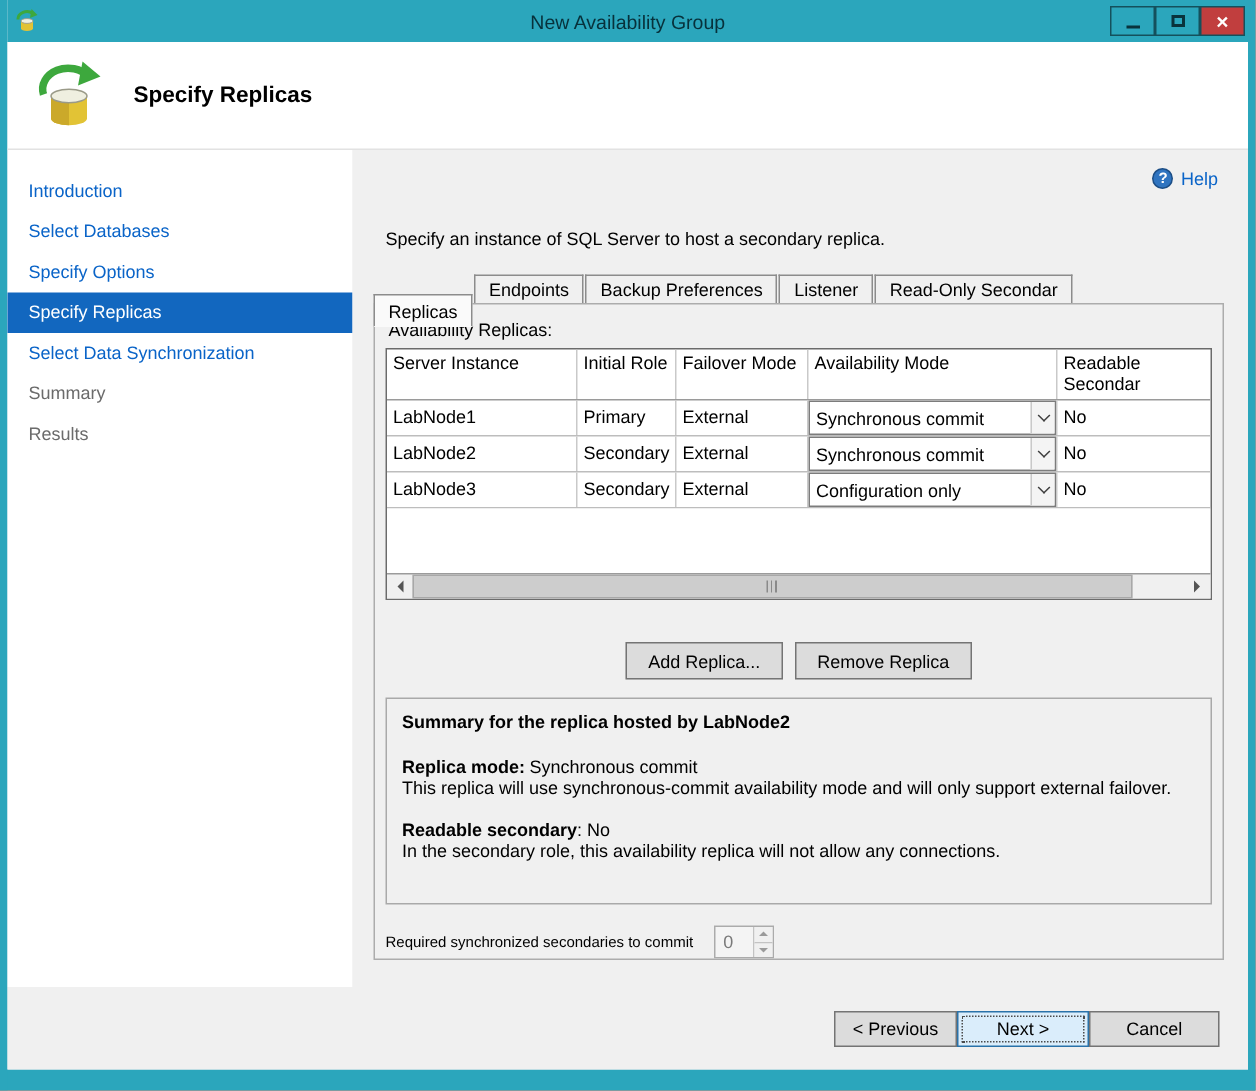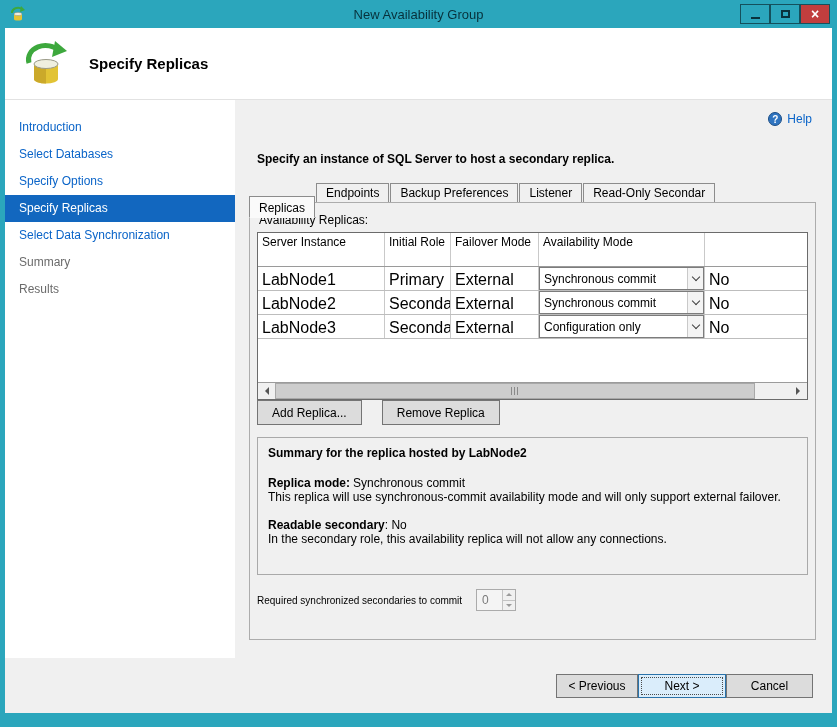--- a/index.html
+++ b/index.html
@@ -34,57 +34,57 @@
   .nav-item{height:27px;line-height:27px;padding-left:14px;font-size:12px;white-space:nowrap;cursor:default;}
   .nav-item.link{color:#0A64C8;}
   .nav-item.active{background:#1267BF;color:#FFFFFF;}
   .nav-item.disabled{color:#6B6B6B;}
 
   .content{flex:1;background:#F0F0F0;position:relative;}
   .help-link{position:absolute;top:12px;right:20px;display:flex;align-items:center;gap:5px;cursor:default;}
   .help-icon{width:14px;height:14px;border-radius:50%;background:#2F74C0;color:#fff;font-size:10px;font-weight:bold;display:flex;align-items:center;justify-content:center;border:1px solid #1C4E86;}
   .help-text{color:#0A64C8;font-size:12px;}
 
-  .instruction{margin:52px 0 0 22px;font-size:12px;font-weight:bold;color:#000;}
+  .instruction{margin:52px 0 0 22px;font-size:12px;font-weight:normal;color:#000;}
 
   .tabs{display:flex;align-items:flex-end;margin:14px 0 0 14px;position:relative;z-index:2;}
   .tab{font-size:12px;padding:0 9px;height:19px;line-height:19px;background:#F0F0F0;border:1px solid #8C8C8C;border-bottom:none;margin-right:1px;color:#000;cursor:default;}
   .tab.active{background:#FAFAFA;height:22px;line-height:22px;position:relative;top:16px;border-bottom:1px solid #FAFAFA;}
 
   .tab-panel{margin:0 16px 0 14px;border:1px solid #ACACAC;height:438px;padding:8px 7px;background:#F0F0F0;position:relative;z-index:1;}
   .replicas-label{font-size:12px;margin:2px 0 5px 2px;color:#000;}
 
   .grid-wrap{border:1px solid #6B6B6B;background:#FFFFFF;}
   .grid{height:149px;display:flex;flex-direction:column;overflow:hidden;}
   .g-head{display:flex;height:34px;border-bottom:1px solid #9A9A9A;flex:0 0 auto;}
   .g-head .gc{font-size:12px;padding:2px 4px;color:#000;overflow:hidden;white-space:normal;line-height:14px;}
   .gc{border-right:1px solid #C9C9C9;}
   .c0{width:127px;flex:0 0 auto;}
   .c1{width:66px;flex:0 0 auto;}
   .c2{width:88px;flex:0 0 auto;}
   .c3{width:166px;flex:0 0 auto;}
   .c4{flex:1;border-right:none;white-space:nowrap;overflow:hidden;}
   .g-row{display:flex;height:24px;border-bottom:1px solid #BDBDBD;flex:0 0 auto;}
-  .g-row .cell{font-size:16px;padding:4px 4px;white-space:nowrap;overflow:hidden;}
+  .g-row .cell{font-size:12px;padding:4px 4px;white-space:nowrap;overflow:hidden;}
   .combo-cell{padding:0;}
   .combo{display:flex;height:100%;border:1px solid #7C7C7C;background:#FFFFFF;align-items:center;}
   .combo-text{flex:1;font-size:12px;padding-left:4px;white-space:nowrap;overflow:hidden;}
   .combo-btn{width:16px;height:100%;display:flex;align-items:center;justify-content:center;border-left:1px solid #C9C9C9;background:#F4F4F4;}
   .chev{width:6px;height:6px;border-right:1.5px solid #3F3F3F;border-bottom:1.5px solid #3F3F3F;transform:rotate(45deg);margin-top:-3px;display:block;}
   .g-fill{flex:1;background:#fff;}
 
   .hscroll{height:17px;border-top:1px solid #9B9B9B;background:#F0F0F0;display:flex;align-items:stretch;}
   .scroll-arrow{width:17px;display:flex;align-items:center;justify-content:center;flex:0 0 auto;}
   .tri-left{width:0;height:0;border:4px solid transparent;border-right-color:#555;margin-left:-3px;}
   .tri-right{width:0;height:0;border:4px solid transparent;border-left-color:#555;margin-right:-3px;}
   .scroll-thumb{width:480px;background:#CDCDCD;border:1px solid #A8A8A8;display:flex;align-items:center;justify-content:center;}
   .gripper{width:9px;height:8px;background:repeating-linear-gradient(90deg,#8A8A8A 0 1px,transparent 1px 3px);}
   .scroll-track{flex:1;}
 
-  .grid-buttons{display:flex;gap:20px;margin-top:0;}
+  .grid-buttons{display:flex;gap:8px;margin-top:28px;justify-content:center;}
   .btn{font-size:12px;height:25px;padding:0 14px;background:#DCDCDC;border:1px solid #747474;color:#000;cursor:default;}
 
   .summary-box{border:1px solid #A9A9A9;margin-top:12px;height:138px;padding:8px 10px;font-size:12px;color:#000;}
   .summary-title{font-weight:bold;margin:0 0 16px 0;}
   .sline{margin:0;}
   .sdesc{margin:0 0 14px 0;}
   .sb{font-weight:bold;}
   .sv{margin-left:3px;}
 
   .spin-row{display:flex;align-items:center;margin-top:14px;}
@@ -177,20 +177,21 @@
 
         <div class="replicas-label">Availability Replicas:</div>
 
         <div class="grid-wrap">
           <div class="grid">
             <div class="g-head">
               <div class="gc c0">Server Instance</div>
               <div class="gc c1">Initial Role</div>
               <div class="gc c2">Failover Mode</div>
               <div class="gc c3">Availability Mode</div>
+              <div class="gc c4">Readable Secondar</div>
             </div>
 
             <div class="g-row">
               <div class="gc c0 cell">LabNode1</div>
               <div class="gc c1 cell">Primary</div>
               <div class="gc c2 cell">External</div>
               <div class="gc c3 combo-cell">
                 <div class="combo">
                   <span class="combo-text">Synchronous commit</span>
                   <span class="combo-btn">

